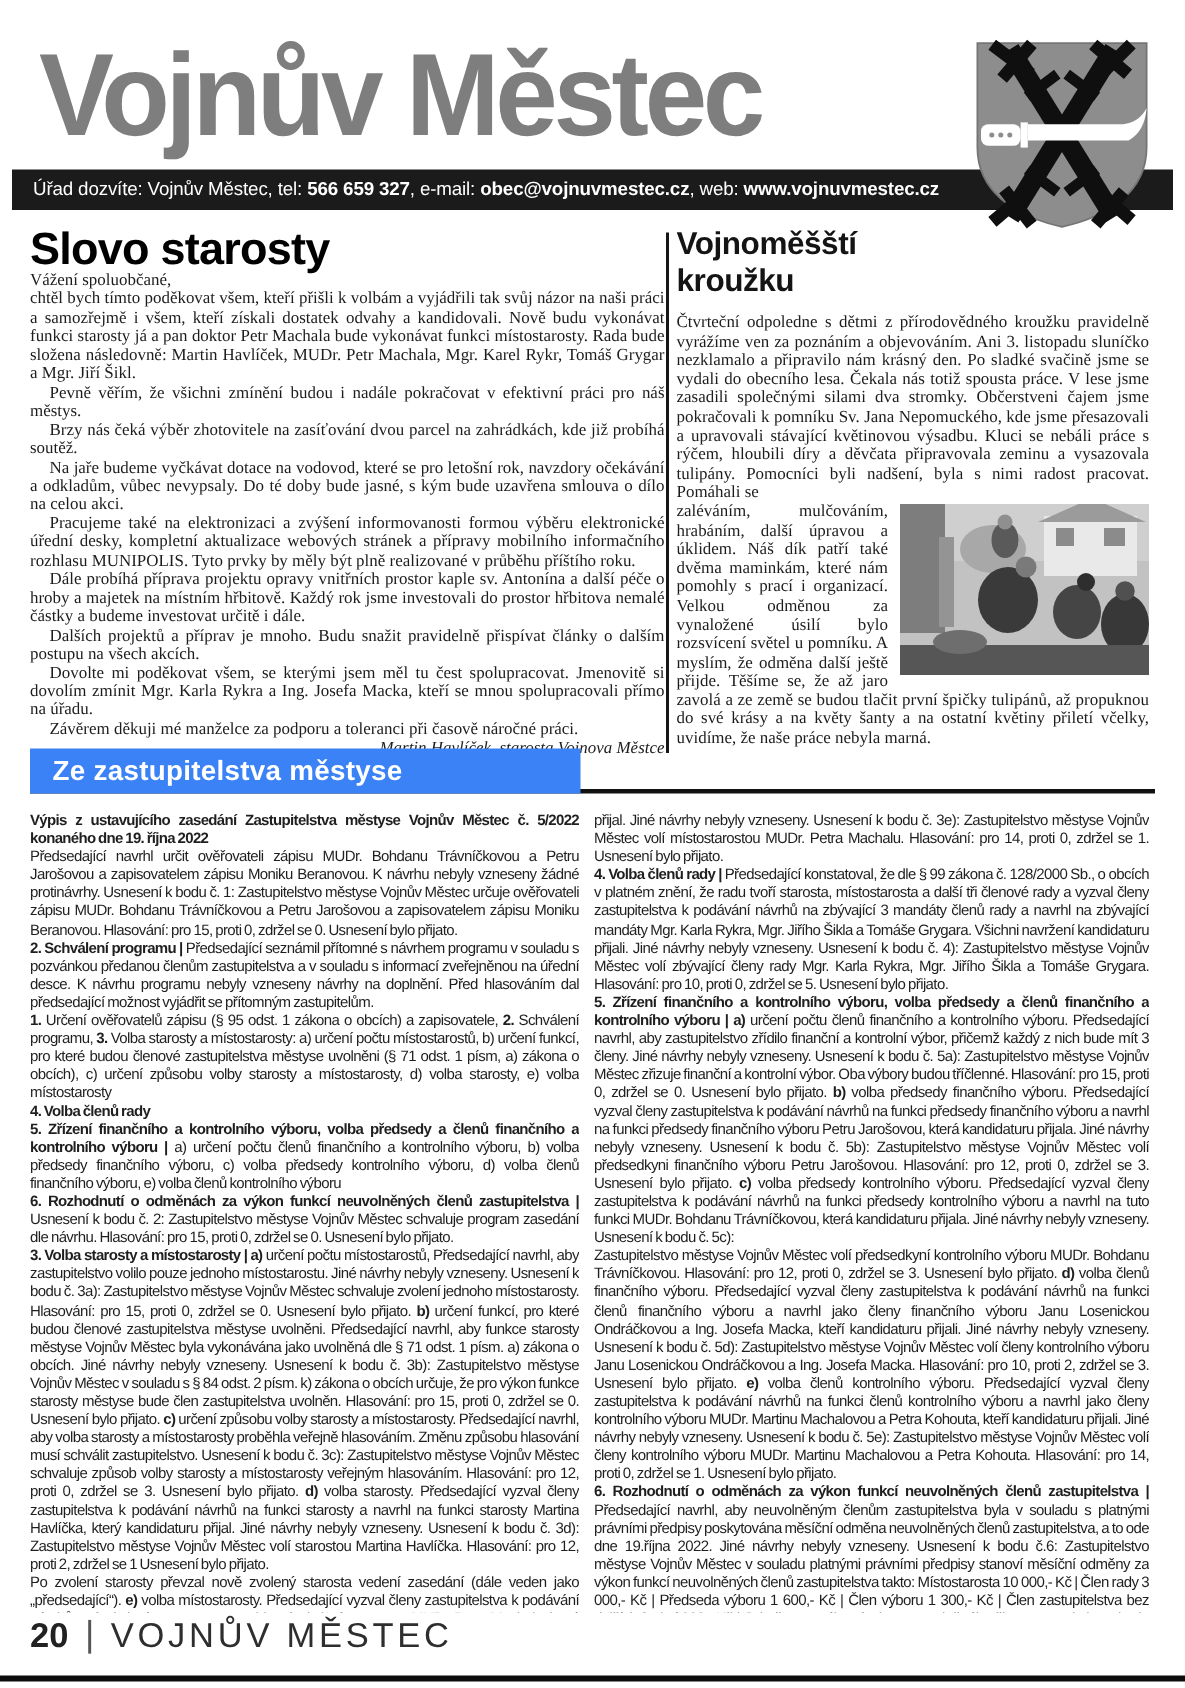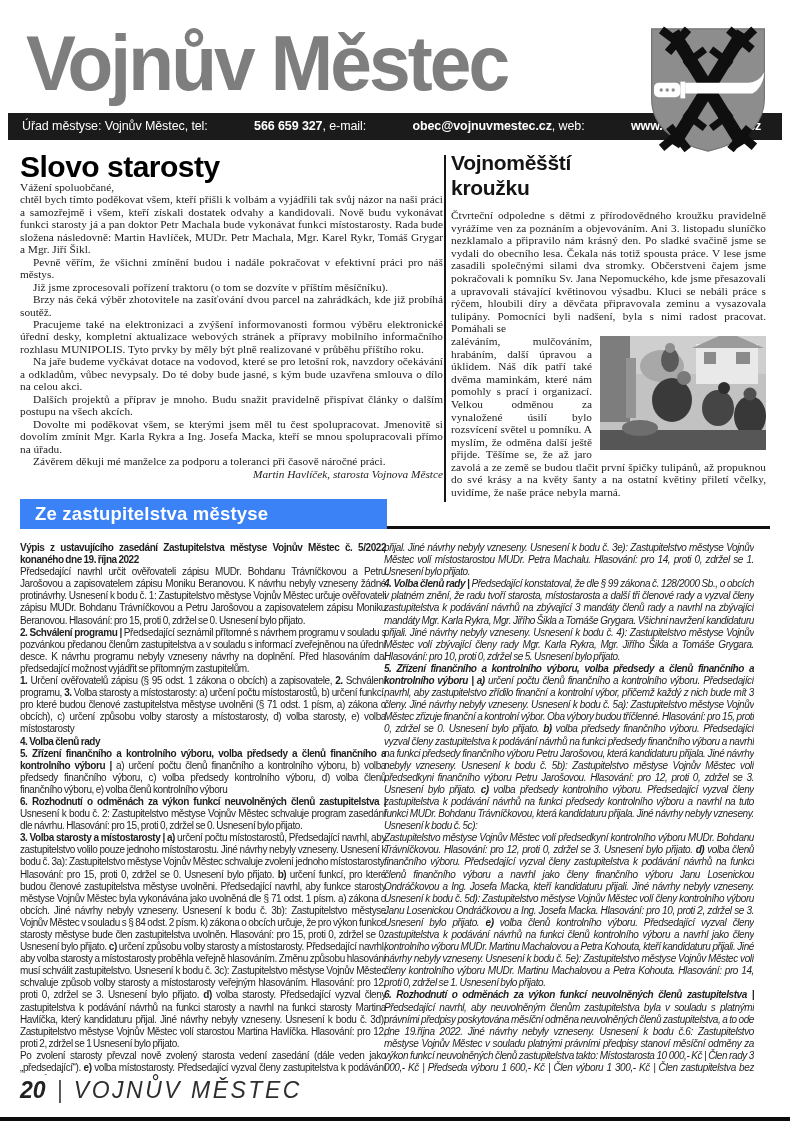--- a/index.html
+++ b/index.html
@@ -22,21 +22,21 @@
     transform: scaleX(.96); transform-origin: left top;
     white-space: nowrap;
   }
   .contact-bar {
     left: 8px; top: 113px; width: 774px; height: 27px;
     background: #1b1b1b; color: #fff;
     font-size: 12.5px; line-height: 27px;
     padding-left: 14px; letter-spacing: -0.1px; white-space: nowrap;
     z-index: 1;
   }
-  .contact-bar b { font-weight: bold; margin-left: 43px; }
+  .contact-bar b { font-weight: bold; }
   .coat { right: 22px; top: 26px; width: 120px; height: 128px; z-index: 2; }
   .coat svg { width: 100%; height: 100%; display: block; }
 
   
   .slovo-title {
     left: 20px; top: 150px;
     font-size: 30px; font-weight: bold; color: #000000; letter-spacing: -0.5px;
   }
   .slovo-wrap {
     left: 20px; top: 181px; width: 423px;
@@ -76,36 +76,36 @@
   
   .mcol {
     top: 542px; height: 533px; overflow: hidden;
     font-size: 10px; line-height: 12.1px;
     letter-spacing: -0.4px; word-spacing: -0.6px;
     text-align: justify; color: #1f1f1f;
   }
   .mcol p { margin: 0; }
   .mcol b { letter-spacing: -0.45px; }
   .mcol-left { left: 20px; width: 366px; }
-  .mcol-right { left: 384px; width: 370px; font-style: italic; }
-
-  
-  .footer { left: 20px; top: 1076px; display: flex; align-items: center; gap: 11px; color: #222; font-style: italic; }
+  .mcol-right { left: 396px; width: 370px; }
+
+  
+  .footer { left: 20px; top: 1076px; display: flex; align-items: center; gap: 11px; color: #222; }
   .footer .num { font-size: 23px; font-weight: bold; }
   .footer .sep { font-size: 24px; font-weight: normal; color: #555; }
   .footer .pub { font-size: 23px; letter-spacing: 2.5px; color: #2e2e2e; }
   .bottom-rule { left: 0; top: 1117px; width: 790px; height: 3.5px; background: #0c0c0c; }
 </style>
 </head>
 <body>
 
 <div class="abs masthead-title">Vojnův Městec</div>
 
 <div class="abs contact-bar">
-  <span><span>Úřad městyse: Vojnův Městec, tel: </span><b>566 659 327</b><span>, e-mail: </span><b>obec@vojnuvmestec.cz</b><span>, web: </span><b>www.vojnuvmestec.cz</b></span>
+  <span><span>Úřad dozvíte: Vojnův Městec, tel: </span><b>566 659 327</b><span>, e-mail: </span><b>obec@vojnuvmestec.cz</b><span>, web: </span><b>www.vojnuvmestec.cz</b></span>
 </div>
 
 <div class="abs coat">
   <svg viewBox="0 0 100 106" xmlns="http://www.w3.org/2000/svg">
     <path d="M3,2 h94 v58 c0,24 -20,38 -47,44 C23,98 3,84 3,60 Z" fill="#8d8d8d" stroke="#757575" stroke-width="1"></path>
     <g stroke="#0f0f0f" fill="none" stroke-linecap="square">
       <path d="M24,10 L76,94" stroke-width="11"></path>
       <path d="M76,10 L24,94" stroke-width="11"></path>
       <path d="M14,5 L30,17" stroke-width="7"></path>
       <path d="M31,5 L19,19" stroke-width="7"></path>
@@ -130,24 +130,24 @@
     </g>
   </svg>
 </div>
 
 <div class="abs slovo-title">Slovo starosty</div>
 <div class="abs slovo-wrap">
   <div class="slovo-body">
       <p>Vážení spoluobčané,</p>
       <p>chtěl bych tímto poděkovat všem, kteří přišli k volbám a vyjádřili tak svůj názor na naši práci a samozřejmě i všem, kteří získali dostatek odvahy a kandidovali. Nově budu vykonávat funkci starosty já a pan doktor Petr Machala bude vykonávat funkci místostarosty. Rada bude složena následovně: Martin Havlíček, MUDr. Petr Machala, Mgr. Karel Rykr, Tomáš Grygar a Mgr. Jiří Šikl.</p>
       <p>Pevně věřím, že všichni zmínění budou i nadále pokračovat v efektivní práci pro náš městys.</p>
-      <p>Již jsme zprocesovali pořízení traktoru (o tom se dozvíte v příštím měsíčníku).</p>
       <p>Brzy nás čeká výběr zhotovitele na zasíťování dvou parcel na zahrádkách, kde již probíhá soutěž.</p>
+      <p>Na jaře budeme vyčkávat dotace na vodovod, které se pro letošní rok, navzdory očekávání a odkladům, vůbec nevypsaly. Do té doby bude jasné, s kým bude uzavřena smlouva o dílo na celou akci.</p>
       <p>Pracujeme také na elektronizaci a zvýšení informovanosti formou výběru elektronické úřední desky, kompletní aktualizace webových stránek a přípravy mobilního informačního rozhlasu MUNIPOLIS. Tyto prvky by měly být plně realizované v průběhu příštího roku.</p>
-      <p>Na jaře budeme vyčkávat dotace na vodovod, které se pro letošní rok, navzdory očekávání a odkladům, vůbec nevypsaly. Do té doby bude jasné, s kým bude uzavřena smlouva o dílo na celou akci.</p>
+      <p>Dále probíhá příprava projektu opravy vnitřních prostor kaple sv. Antonína a další péče o hroby a majetek na místním hřbitově. Každý rok jsme investovali do prostor hřbitova nemalé částky a budeme investovat určitě i dále.</p>
       <p>Dalších projektů a příprav je mnoho. Budu snažit pravidelně přispívat články o dalším postupu na všech akcích.</p>
       <p>Dovolte mi poděkovat všem, se kterými jsem měl tu čest spolupracovat. Jmenovitě si dovolím zmínit Mgr. Karla Rykra a Ing. Josefa Macka, kteří se mnou spolupracovali přímo na úřadu.</p>
       <p>Závěrem děkuji mé manželce za podporu a toleranci při časově náročné práci.</p>
     </div>
   <div class="signature">Martin Havlíček, starosta Vojnova Městce</div>
 </div>
 
 <div class="abs divider-v"></div>
 
 <div class="abs r-article">

